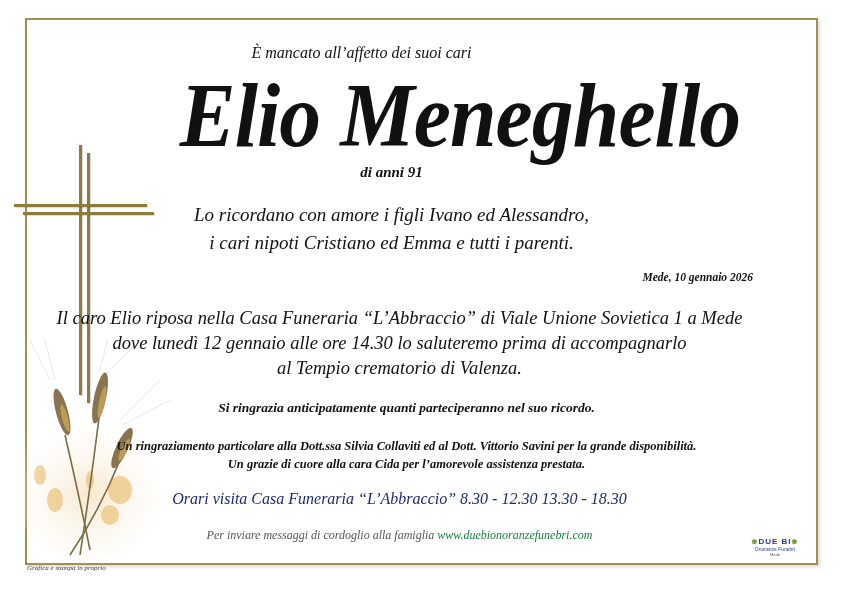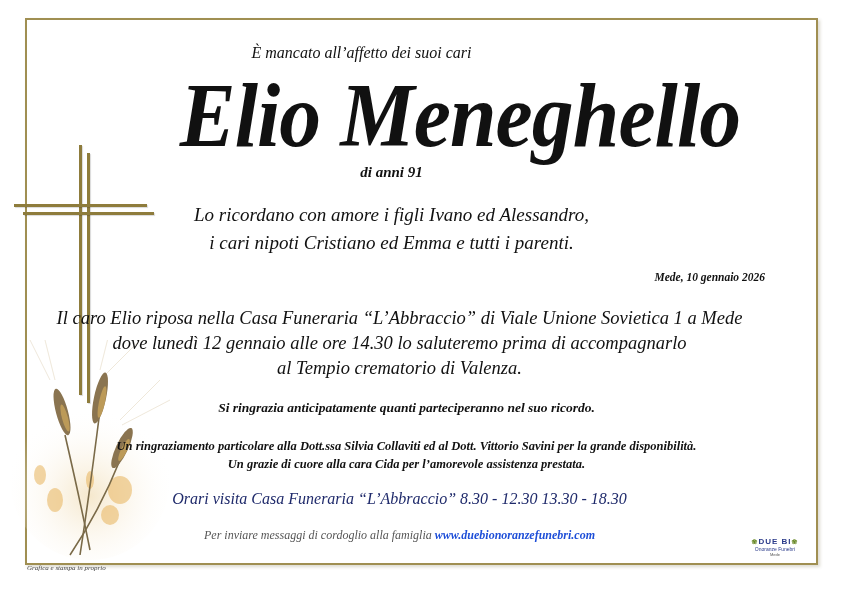--- a/index.html
+++ b/index.html
@@ -17,29 +17,29 @@
     .t { position: absolute; left: 0; width: 723px; text-align: center; font-style: italic; white-space: nowrap; }
     .intro { top: 44px; font-size: 16px; font-family: "Liberation Serif", serif; }
     .name {
       top: 66px; left: 70px; width: 780px; font-size: 90px; font-weight: bold;
       font-family: "Liberation Serif", serif; letter-spacing: -1px; line-height: 100px;
       transform: scaleX(0.93);
     }
     .age { top: 164px; left: 30px; font-size: 15px; font-weight: bold; font-family: "Liberation Serif", serif; }
     .family { top: 201px; left: 30px; font-size: 19px; line-height: 28px; font-family: "Liberation Serif", serif; }
     .date {
-      position: absolute; top: 271px; right: 78px; font-size: 11.5px; font-style: italic; font-weight: bold;
+      position: absolute; top: 271px; right: 90px; font-size: 11.5px; font-style: italic; font-weight: bold;
       font-family: "Liberation Serif", serif; white-space: nowrap;
     }
     .body { top: 306px; left: 38px; font-size: 18.5px; line-height: 25px; font-family: "Liberation Serif", serif; }
     .thanks1 { top: 400px; left: 45px; font-size: 13.5px; font-weight: bold; font-family: "Liberation Serif", serif; }
     .thanks2 { top: 437px; left: 45px; font-size: 12.5px; font-weight: bold; line-height: 18px; font-family: "Liberation Serif", serif; }
     .hours { top: 490px; left: 38px; font-size: 16px; color: #1f2a6b; font-family: "Liberation Serif", serif; }
     .contact { top: 528px; left: 38px; font-size: 12px; color: #555; font-family: "Liberation Serif", serif; }
-    .contact .url { color: #1d4ed8; font-weight: bold; }
+    .contact .url { color: #15803d; font-weight: normal; }
     .credit {
       position: absolute; left: 27px; top: 564px; font-size: 7px; font-style: italic; color: #444;
       font-family: "Liberation Serif", serif;
     }
     .logo {
       position: absolute; left: 745px; top: 537px; width: 60px; text-align: center;
       font-family: "Liberation Sans", sans-serif; color: #2a3a8a;
     }
     .logo .brand { font-size: 8px; font-weight: bold; letter-spacing: 1px; }
     .logo .brand .leaf { color: #6a8a2a; font-size: 7px; }

